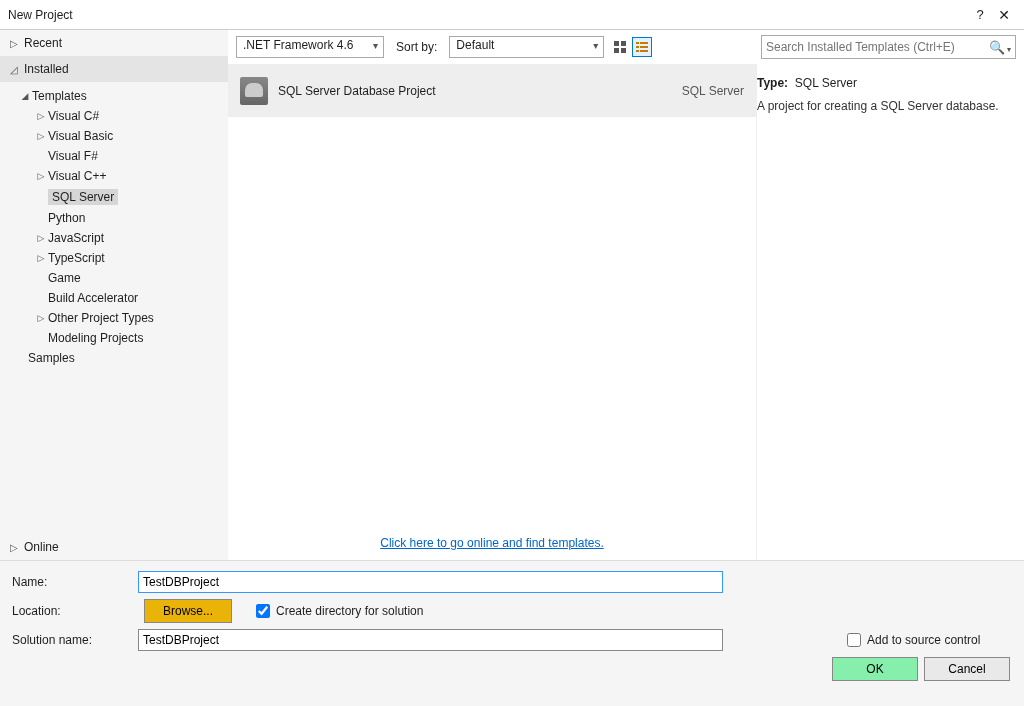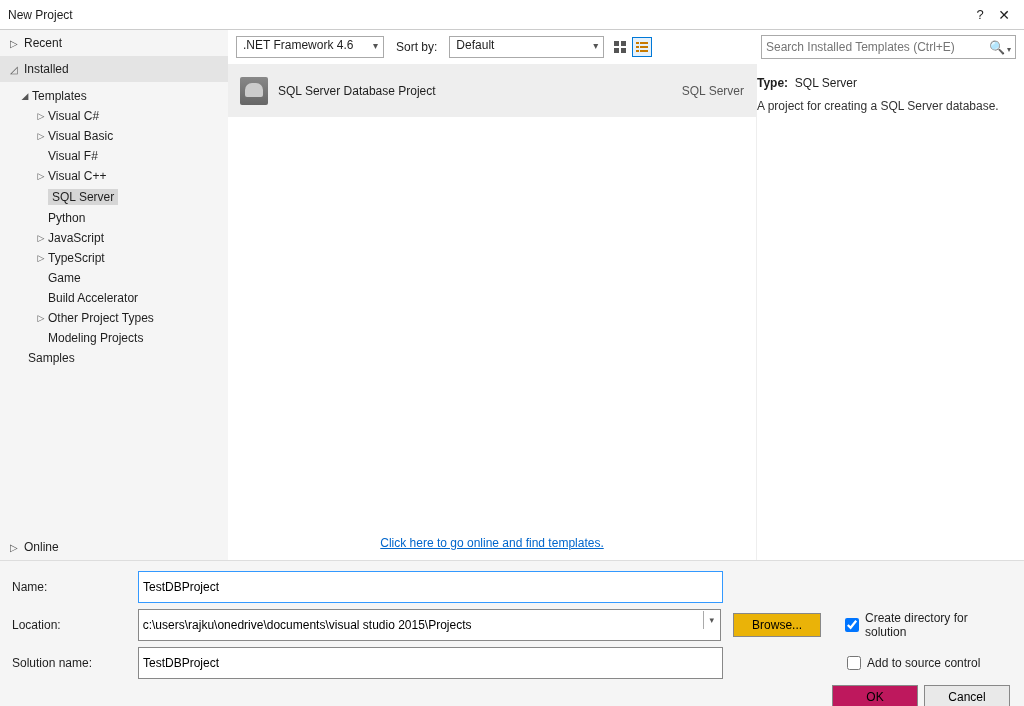--- a/index.html
+++ b/index.html
@@ -56,33 +56,33 @@
 
   .info-panel { width: 268px; padding: 8px 0; font-size: 12px; border-left: 1px solid #eee;}
   .info-panel .typeline { margin-bottom: 8px; margin-top:4px;}
   .info-panel .typeline b { font-weight: 600; }
   .info-panel .desc { color:#333; line-height: 1.4; }
 
   
   .footer { padding: 10px 12px 8px 12px; background:#f5f5f5; border-top:1px solid #ddd; height: 146px; }
   .form-row { display: flex; align-items: center; margin-bottom: 6px; gap: 6px; }
   .form-row .lbl { width: 120px; font-size: 12px; }
-  .form-row input.txt { height: 32px; border: 1px solid #888; padding: 0 4px; font-size: 12px; background:#fff; }
+  .form-row input.txt { height: 22px; border: 1px solid #888; padding: 0 4px; font-size: 12px; background:#fff; }
   .name-input { width: 585px; border-color:#3399ff !important; }
   .loc-input { width: 585px; }
   .loc-wrap { position: relative; width: 585px; }
   .loc-wrap .dd { position:absolute; right:2px; top:2px; width:16px; height:18px; border-left:1px solid #aaa; text-align:center; font-size:9px; line-height:18px; cursor:pointer; color:#555;}
   .browse { width: 88px; height: 24px; border:1px solid #888; background:#eab308; font-size:12px; cursor:pointer; margin-left:6px;}
   .sol-input { width: 585px; }
   .checks { margin-left: 18px; display:flex; flex-direction:column; gap:4px; }
   .chk { display:flex; align-items:center; gap:6px; font-size:12px; }
   .chk input { width:14px; height:14px; }
   .buttons { display:flex; justify-content:flex-end; gap:6px; margin-top: 6px; padding-right:2px;}
   .btn { width: 86px; height: 24px; border:1px solid #888; background:#e9e9e9; font-size:12px; cursor:pointer; }
-  .btn.primary { background:#be185d; }
+  .btn.primary { background:#86efac; }
 </style>
 </head>
 <body>
 
 <div class="titlebar">
   <div class="title">New Project</div>
   <div class="help">?</div>
   <div class="close">✕</div>
 </div>
 
@@ -222,24 +222,20 @@
   </div>
 </div>
 
 <div class="footer">
   <div class="form-row">
     <div class="lbl">Name:</div>
     <input class="txt name-input" value="TestDBProject" style="">
   </div>
   <div class="form-row">
     <div class="lbl">Location:</div>
-    <div class="loc-wrap">
-      <input class="txt loc-input" style="width: 100%;" value="c:\users\rajku\onedrive\documents\visual studio 2015\Projects">
-      <div class="dd">▾</div>
-    </div>
     <button class="browse">Browse...</button>
     <div class="checks">
       <label class="chk">
         <input type="checkbox" checked="" style="">
         <span>Create directory for solution</span>
       </label>
     </div>
   </div>
   <div class="form-row">
     <div class="lbl">Solution name:</div>

